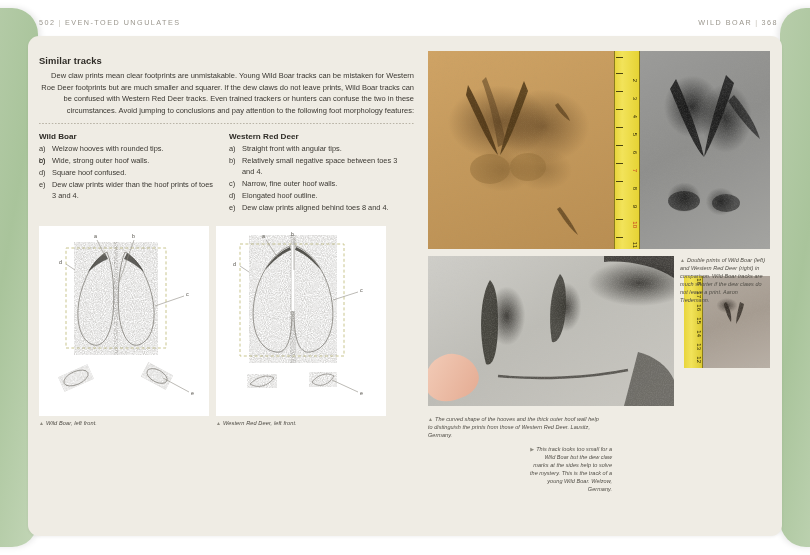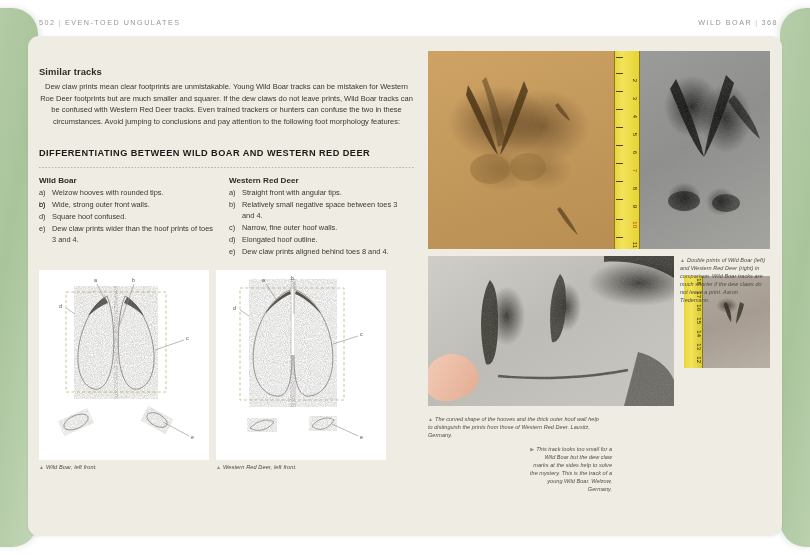--- a/index.html
+++ b/index.html
@@ -26,24 +26,24 @@
   .runhead.right{right:40px;}
   .runhead .sep{color:#c3bfb5;padding:0 3px;}
 
   
   .spread{position:absolute;left:28px;top:36px;width:754px;height:500px;
           background:#efece4;border-radius:11px;
           box-shadow:0 1px 3px rgba(0,0,0,.06);}
 
   
   .txtcol{position:absolute;left:11px;top:15px;width:375px;}
-  h3.sub{font-size:9.4px;font-weight:700;color:#2e2b26;margin:15px 0 4px 0;
+  h3.sub{font-size:9.4px;font-weight:700;color:#2e2b26;margin:4px 0 4px 0;
          letter-spacing:.1px;}
   p.body{font-size:7.5px;line-height:11.6px;color:#3a3731;margin:0;
-         text-align:center;}
+         text-align:right;}
   h2.section{font-size:9.2px;font-weight:700;color:#1d1b18;letter-spacing:.45px;
              margin:20px 0 0 0;line-height:12.6px;text-transform:uppercase;}
   .rule{margin:7px 0 8px 0;height:1px;
         background-image:linear-gradient(to right,#b9b4a7 0 1.4px,transparent 1.4px 3.2px);
         background-size:3.2px 1px;background-repeat:repeat-x;}
 
   .cols{display:flex;gap:14px;}
   .col{width:176px;}
   h4.coltitle{font-size:8.1px;font-weight:700;color:#2e2b26;margin:0 0 3px 0;}
   ol.alpha{list-style:none;margin:0;padding:0;}
@@ -127,31 +127,30 @@
     <span>WILD BOAR</span><span class="sep">|</span><span>368</span>
   </div>
 
   <div class="spread">
 
     <div class="txtcol">
 
       <h3 class="sub">Similar tracks</h3>
       <p class="body">Dew claw prints mean clear footprints are unmistakable. Young Wild Boar tracks can be mistaken for Western Roe Deer footprints but are much smaller and squarer. If the dew claws do not leave prints, Wild Boar tracks can be confused with Western Red Deer tracks. Even trained trackers or hunters can confuse the two in these circumstances. Avoid jumping to conclusions and pay attention to the following foot morphology features:</p>
 
-      <h2 class="section">DIFFERENTIATING BETWEEN WILD BOAR AND WESTERN RED DEER</h2>
       <div class="rule"></div>
 
       <div class="cols">
 
         <div class="col">
           <h4 class="coltitle">Wild Boar</h4>
           <ol class="alpha">
             <li><span class="mk">a)</span><span>Welzow hooves with rounded tips.</span></li>
             <li><span class="mk">b)</span></li>
-            <li><span class="mk">c)</span><span>Wide, strong outer front walls.</span></li>
+            <li><span class="mk">c)</span><span>Wide, strong outer hoof walls.</span></li>
             <li><span class="mk">d)</span><span>Square hoof confused.</span></li>
             <li><span class="mk">e)</span><span>Dew claw prints wider than the hoof prints of toes 3 and 4.</span></li>
           </ol>
         </div>
 
         <div class="col">
           <h4 class="coltitle">Western Red Deer</h4>
           <ol class="alpha">
             <li><span class="mk">a)</span><span>Straight front with angular tips.</span></li>
             <li><span class="mk">b)</span><span>Relatively small negative space between toes 3 and 4.</span></li>

